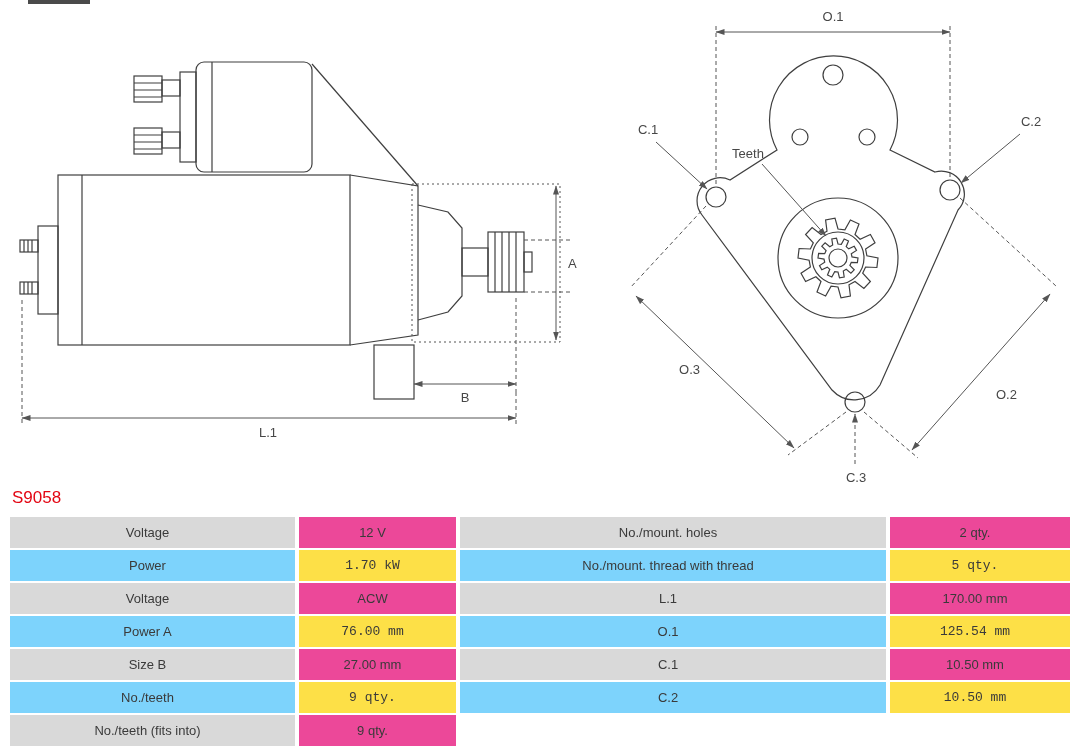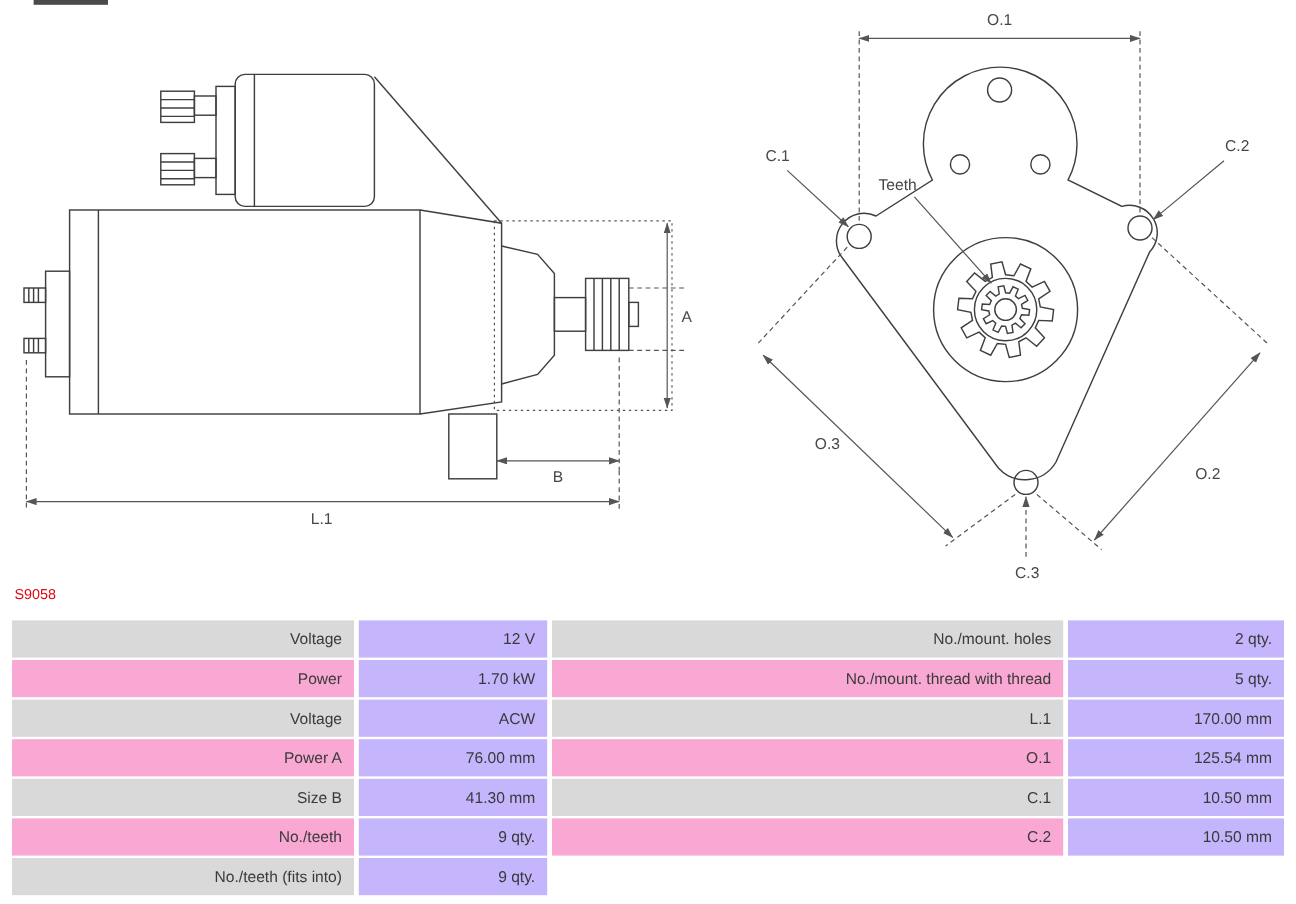--- a/index.html
+++ b/index.html
@@ -10,31 +10,31 @@
 
   svg.drawings{position:absolute;left:0;top:0;}
   .draw{stroke:#3f3f3f;stroke-width:1.2;fill:none;}
   .draw text{stroke:none;fill:#474747;font-size:13px;}
   .dim{stroke:#555;stroke-width:1;}
   .lead{stroke:#555;stroke-width:1;}
   .dash{stroke:#555;stroke-width:1;stroke-dasharray:4 3;}
   .dot{stroke:#555;stroke-width:1;stroke-dasharray:2 3;}
   #ae path,#as path{fill:#555;stroke:none;}
 
-  .part-number{position:absolute;left:12px;top:488px;font-size:12px;color:#e30613;}
+  .part-number{position:absolute;left:12px;top:488px;font-size:17px;color:#e30613;}
 
   .spec-table{position:absolute;left:10px;top:517px;display:grid;
               grid-template-columns:285px 157px 426px 180px;gap:2px 4px;}
   .row{display:contents;}
-  .cell{height:31px;line-height:31px;text-align:right;padding-right:10px;
+  .cell{height:31px;line-height:31px;text-align:center;padding-right:10px;
         font-size:13px;color:#3a3a3a;box-sizing:border-box;white-space:nowrap;overflow:hidden;}
   .a .lab{background:#d9d9d9;}
-  .a .val{background:#c4b5fd;}
-  .b .lab{background:#f9a8d4;}
-  .b .val{background:#c4b5fd;}
+  .a .val{background:#ec4899;}
+  .b .lab{background:#7dd3fc;}
+  .b .val{background:#fde047;font-family:Liberation Mono, monospace;}
   .cell:empty{background:transparent;}
 </style>
 </head>
 <body>
 
 <div class="page">
 
   <div class="artifact"></div>
 
   <svg class="drawings" width="1080" height="505" viewBox="0 0 1080 505" xmlns="http://www.w3.org/2000/svg">
@@ -182,21 +182,21 @@
       <div class="cell val">170.00 mm</div>
     </div>
     <div class="row b">
       <div class="cell lab">Power A</div>
       <div class="cell val">76.00 mm</div>
       <div class="cell lab">O.1</div>
       <div class="cell val">125.54 mm</div>
     </div>
     <div class="row a">
       <div class="cell lab">Size B</div>
-      <div class="cell val">41.30 mm</div>
+      <div class="cell val">27.00 mm</div>
       <div class="cell lab">C.1</div>
       <div class="cell val">10.50 mm</div>
     </div>
     <div class="row b">
       <div class="cell lab">No./teeth</div>
       <div class="cell val">9 qty.</div>
       <div class="cell lab">C.2</div>
       <div class="cell val">10.50 mm</div>
     </div>
     <div class="row a">

